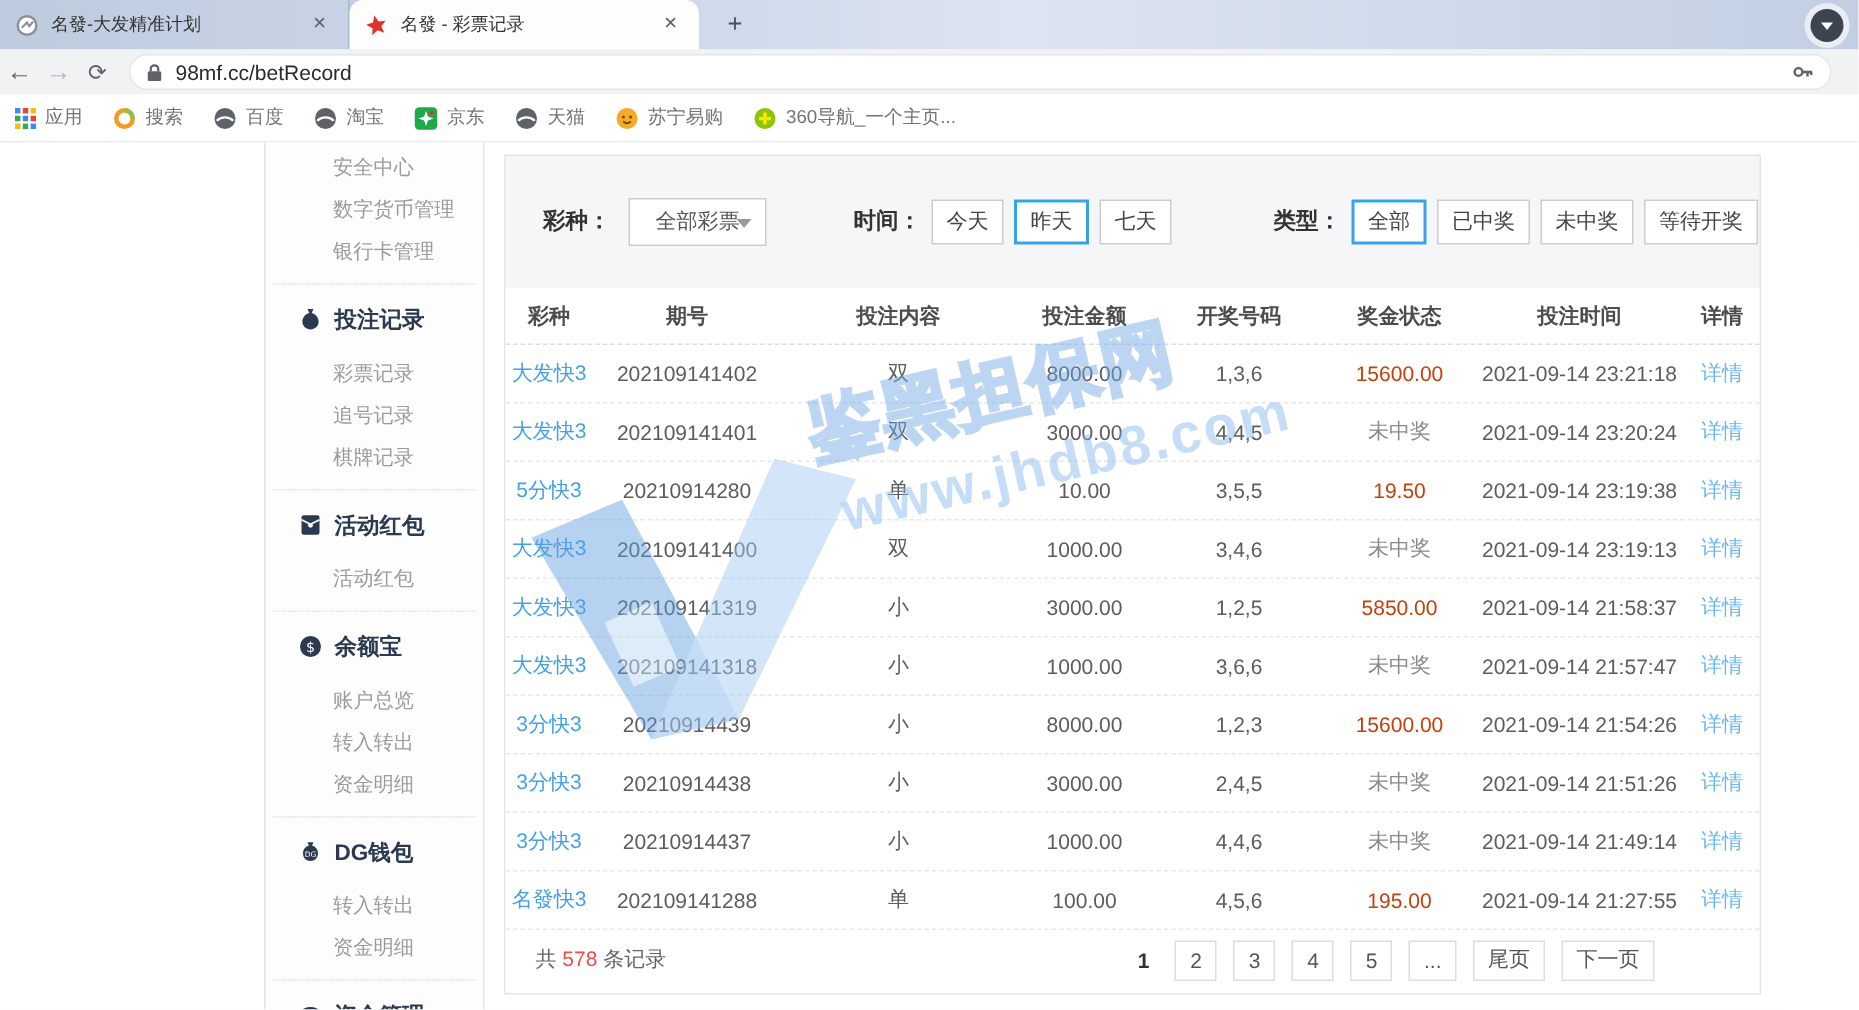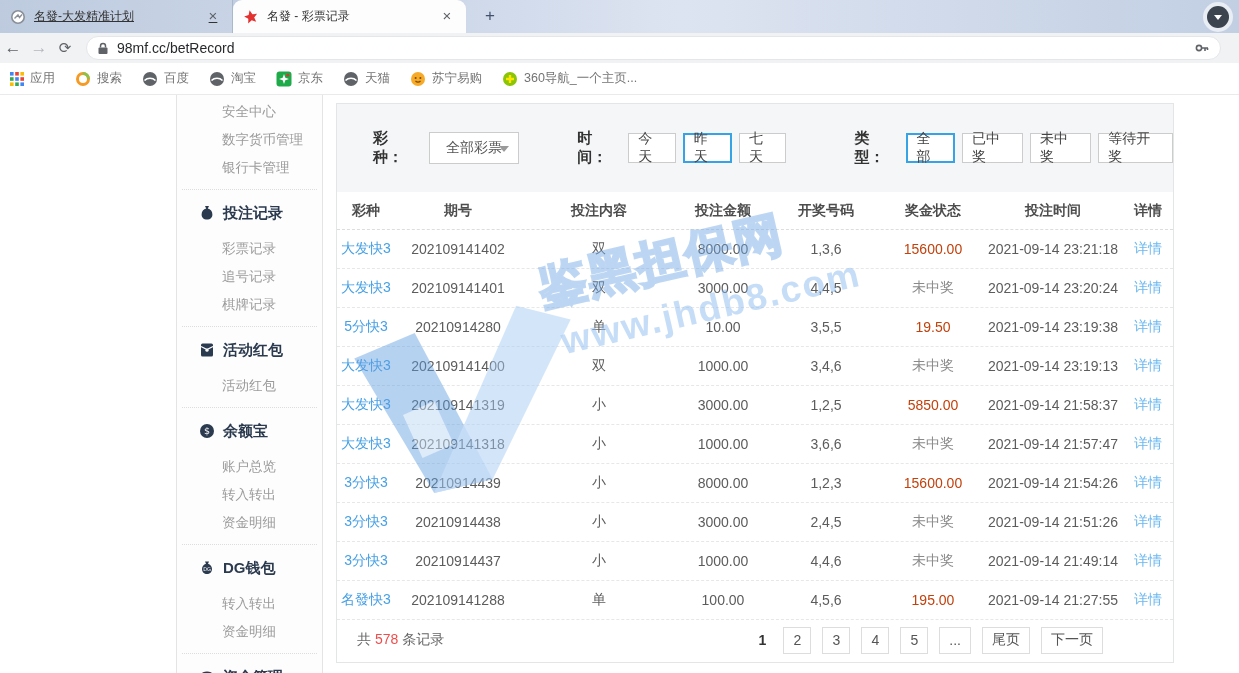--- a/index.html
+++ b/index.html
@@ -5,21 +5,21 @@
   * { margin:0; padding:0; box-sizing:border-box; }
   html,body { width:1239px; height:673px; overflow:hidden; background:#fff;
               font-family:"Liberation Sans","DejaVu Sans",sans-serif; }
   body { position:relative; }
 
   
   .tabstrip { position:absolute; left:0; top:0; width:1239px; height:33px;
     background:linear-gradient(90deg,#b5c4da 0%,#c8d4e7 30%,#dde4f1 55%,#c2cfe3 100%); }
   .tab { position:absolute; top:0; height:33px; width:233px; display:flex; align-items:center;
     padding:0 10px; font-size:12px; color:#333; }
-  .tab.inactive { left:0; background:rgba(255,255,255,0.12); border-right:1px solid rgba(80,100,130,0.25);text-decoration:underline; }
+  .tab.inactive { left:0; background:rgba(255,255,255,0.12); border-right:1px solid rgba(80,100,130,0.25); }
   .tab.active { left:233px; background:#fdfdfe; border-radius:9px 9px 0 0; }
   .tab .fav { width:16px; height:16px; margin-right:8px; flex:0 0 auto; }
   .tab .ttl { flex:1; white-space:nowrap; overflow:hidden; }
   .tab .cls { width:18px; height:18px; line-height:16px; text-align:center; color:#5f6368;
     font-size:15px; border-radius:50%; cursor:pointer; }
   .newtab { position:absolute; left:478px; top:5px; width:24px; height:24px; text-align:center;
     line-height:22px; font-size:17px; color:#42506a; border-radius:50%; }
   .profilebtn { position:absolute; right:6px; top:2px; width:30px; height:30px; border-radius:50%;
     background:#e9edf4; display:flex; align-items:center; justify-content:center; }
   .profilebtn .inner { width:22px; height:22px; border-radius:50%; background:#3c4450;
@@ -48,21 +48,21 @@
   .sidebar { position:absolute; left:160px; top:0; width:147px; height:578px;
     border-left:1px solid #e4e4e4; border-right:1px solid #e4e4e4; background:#fdfdfd;
     padding-top:3px; overflow:hidden; }
   .side-sub { height:28px; line-height:28px; padding-left:45px; font-size:13.5px; color:#9b9b9b; cursor:pointer; }
   .side-div { border-top:1px dotted #ddd; margin:7px 5px 7px 5px; }
   .side-head { height:32px; display:flex; align-items:center; padding-left:22px; margin:2px 0 6px 0; }
   .side-head .ic { width:16px; height:16px; margin-right:8px; }
   .side-head .tx { font-size:15px; font-weight:bold; color:#2b3a4e; }
 
   .panel { position:absolute; left:320px; top:8px; width:838px; height:560px;
-    border:1px solid #e3e5e7; background:#f5f6f8;padding-left:11px; }
+    border:1px solid #e3e5e7; background:#f5f6f8; }
   .filterrow { height:87px; display:flex; align-items:center; }
   .flabel { font-size:15px; font-weight:bold; color:#333; }
   .fselect { position:relative; margin-left:12px; width:92px; height:32px; background:#fff;
     border:1px solid #ccc; display:flex; align-items:center; justify-content:center;
     font-size:14px; color:#555; cursor:pointer; }
   .fselect .caret { position:absolute; right:9px; top:13px; width:0; height:0;
     border-left:5px solid transparent; border-right:5px solid transparent; border-top:6px solid #9a9a9a; }
   .fbtn { height:30px; min-width:44px; padding:0 9px; margin-left:7px; background:#fff;
     border:1px solid #ccc; font-size:14px; color:#444; display:flex; align-items:center;
     justify-content:center; cursor:pointer; }

